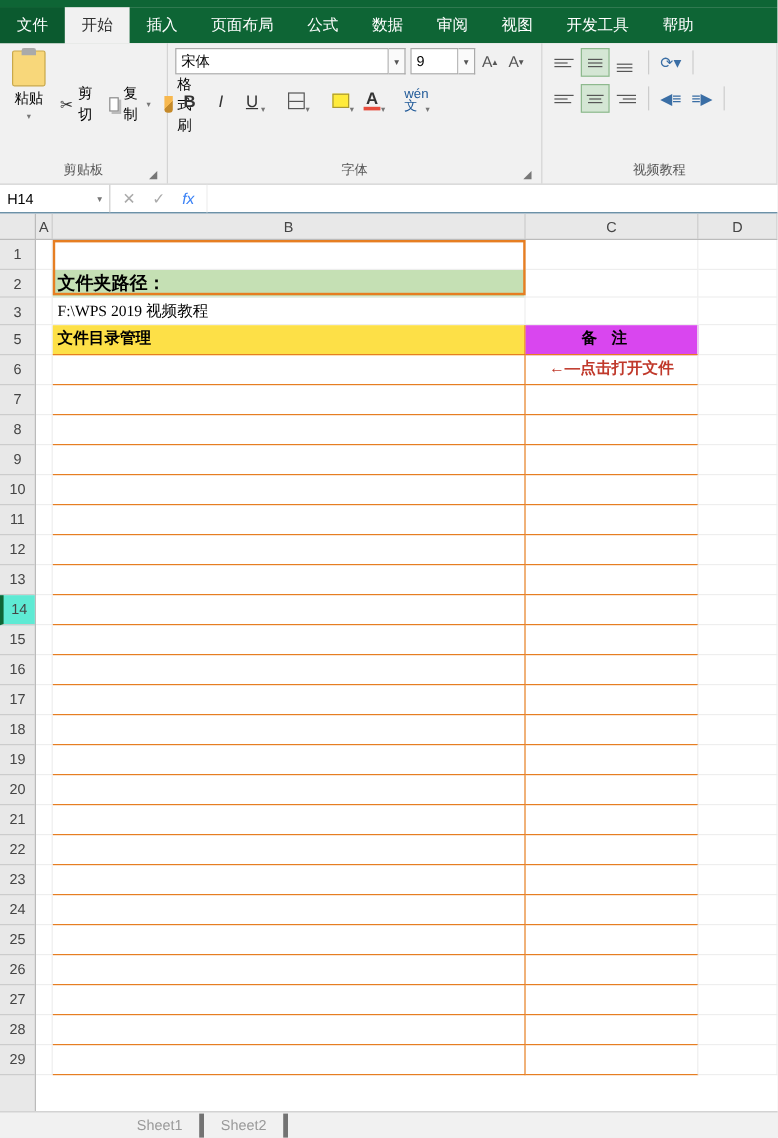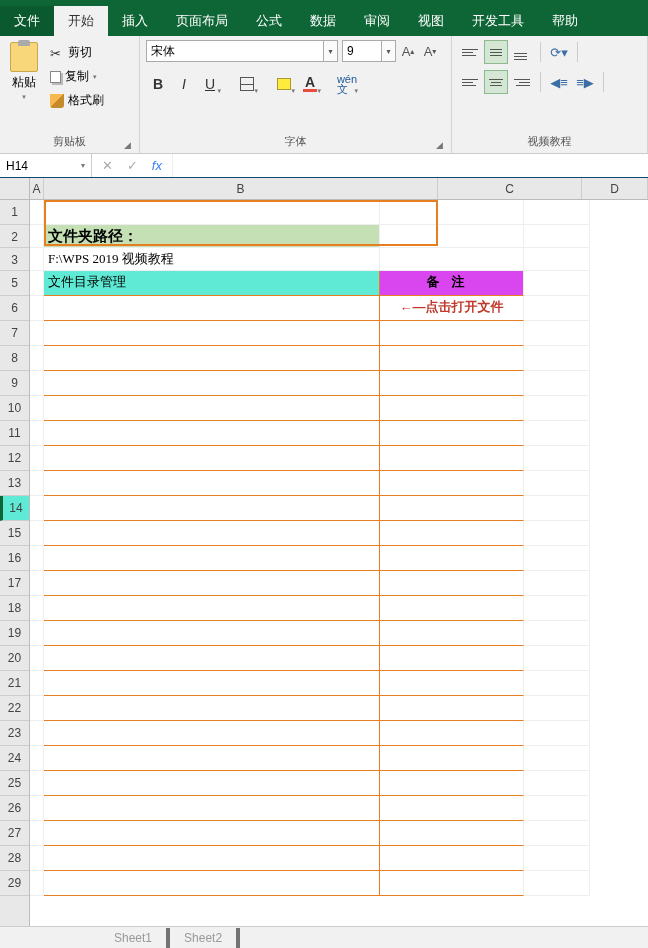--- a/index.html
+++ b/index.html
@@ -18,21 +18,21 @@
 .ribbon { background: #f1f1f1; display: flex; border-bottom: 1px solid #ccc; height: 118px; }
 .ribbon-group { border-right: 1px solid #d4d4d4; padding: 4px 6px 2px; display: flex; flex-direction: column; justify-content: space-between; position: relative; }
 .group-content { display: flex; gap: 4px; flex: 1; }
 .group-label { text-align: center; font-size: 11px; color: #555; padding: 2px 0; position: relative; }
 .group-launcher { position: absolute; right: 2px; bottom: 1px; font-size: 9px; color: #777; cursor: pointer; }
 
 
 .paste-big { display: flex; flex-direction: column; align-items: center; gap: 2px; padding: 2px 4px; cursor: pointer; }
 .paste-icon { width: 28px; height: 30px; background: #f8d77a; border: 1px solid #c9a84a; border-radius: 2px; position: relative; }
 .paste-icon::before { content: ""; position: absolute; top: -3px; left: 7px; width: 12px; height: 6px; background: #aaa; border-radius: 2px 2px 0 0; }
-.clip-col { display: flex; flex-direction: column; gap: 3px; padding-top: 2px; }
+.clip-col { display: flex; flex-direction: row; gap: 3px; padding-top: 2px; }
 .clip-btn { display: flex; align-items: center; gap: 4px; padding: 2px 4px; cursor: pointer; font-size: 12px; }
 .clip-ico { width: 14px; height: 14px; display: inline-block; }
 .ico-cut::before { content: "✂"; color: #333; font-size: 13px; }
 .ico-copy { background: #fff; border: 1px solid #888; box-shadow: 2px 2px 0 #bbb; width: 11px; height: 12px; }
 .ico-format { width: 14px; height: 14px; background: linear-gradient(135deg,#f7b84f 50%,#c58a2a 50%); border-radius: 0 0 3px 3px; }
 
 
 .font-group .group-content { flex-direction: column; gap: 4px; flex: 1; }
 .font-row { display: flex; gap: 2px; align-items: center; }
 .font-name { width: 178px; height: 22px; border: 1px solid #aaa; background: #fff; padding: 0 4px; font-size: 12px; }
@@ -79,27 +79,27 @@
 .col-headers { position: absolute; top: 0; left: 30px; right: 0; height: 22px; display: flex; background: #e8e8e8; border-bottom: 1px solid #bbb; }
 .ch { border-right: 1px solid #ccc; text-align: center; line-height: 22px; font-size: 12px; color: #444; cursor: pointer; }
 .row-headers { position: absolute; top: 22px; left: 0; width: 30px; bottom: 0; background: #e8e8e8; border-right: 1px solid #bbb; }
 .rh { height: 25px; border-bottom: 1px solid #ccc; text-align: center; line-height: 25px; font-size: 12px; color: #444; cursor: pointer; }
 .rh.r2,.rh.r3 { height: 23px; }
 .rh.r14 { background: #5eead4; border-left: 3px solid #0e6535; }
 .cells { position: absolute; top: 22px; left: 30px; right: 0; bottom: 0; }
 .gridrow { display: flex; height: 25px; }
 .gridrow.r2,.gridrow.r3 { height: 23px; }
 .cell { border-right: 1px solid #eee; border-bottom: 1px solid #eee; padding: 2px 4px; font-size: 13px; overflow: hidden; white-space: nowrap; }
-.cA { width: 14px; } .cB { width: 336px; } .cC { width: 144px; } .cD { width: 66px; }
+.cA { width: 14px; } .cB { width: 394px; } .cC { width: 144px; } .cD { width: 66px; }
 
 
 .box23 { position: absolute; top: 0px; left: 14px; width: 394px; height: 46px; border: 2px solid #e67e22; }
 .c-b2 { background: #c5e0b4; font-weight: bold; font-size: 15px; font-family: SimSun, serif; }
 .c-b3 { font-family: SimSun, serif; }
-.c-b5 { background: #5eead4; font-weight: normal; font-family: SimSun, serif; }
+.c-b5 { background: #fde047; font-weight: bold; font-family: SimSun, serif; }
 .c-c5 { background: #d946ef; font-weight: bold; text-align: center; font-family: SimSun, serif; letter-spacing: 12px; }
 .c-c6 { color: #c0392b; font-weight: bold; text-align: center; }
 .orange-row .cB, .orange-row .cC { border-bottom: 1px solid #e67e22; }
 .orange-row .cB { border-right: 1px solid #e67e22; }
 
 
 .sheet-tabs { position: absolute; bottom: 0; left: 0; right: 0; height: 22px; background: #f1f1f1; border-top: 1px solid #ccc; display: flex; align-items: center; padding-left: 100px; gap: 0; }
 .stab { padding: 3px 14px; font-size: 12px; color: #999; cursor: pointer; border-right: 4px solid #737373; }
 </style>
 </head>

